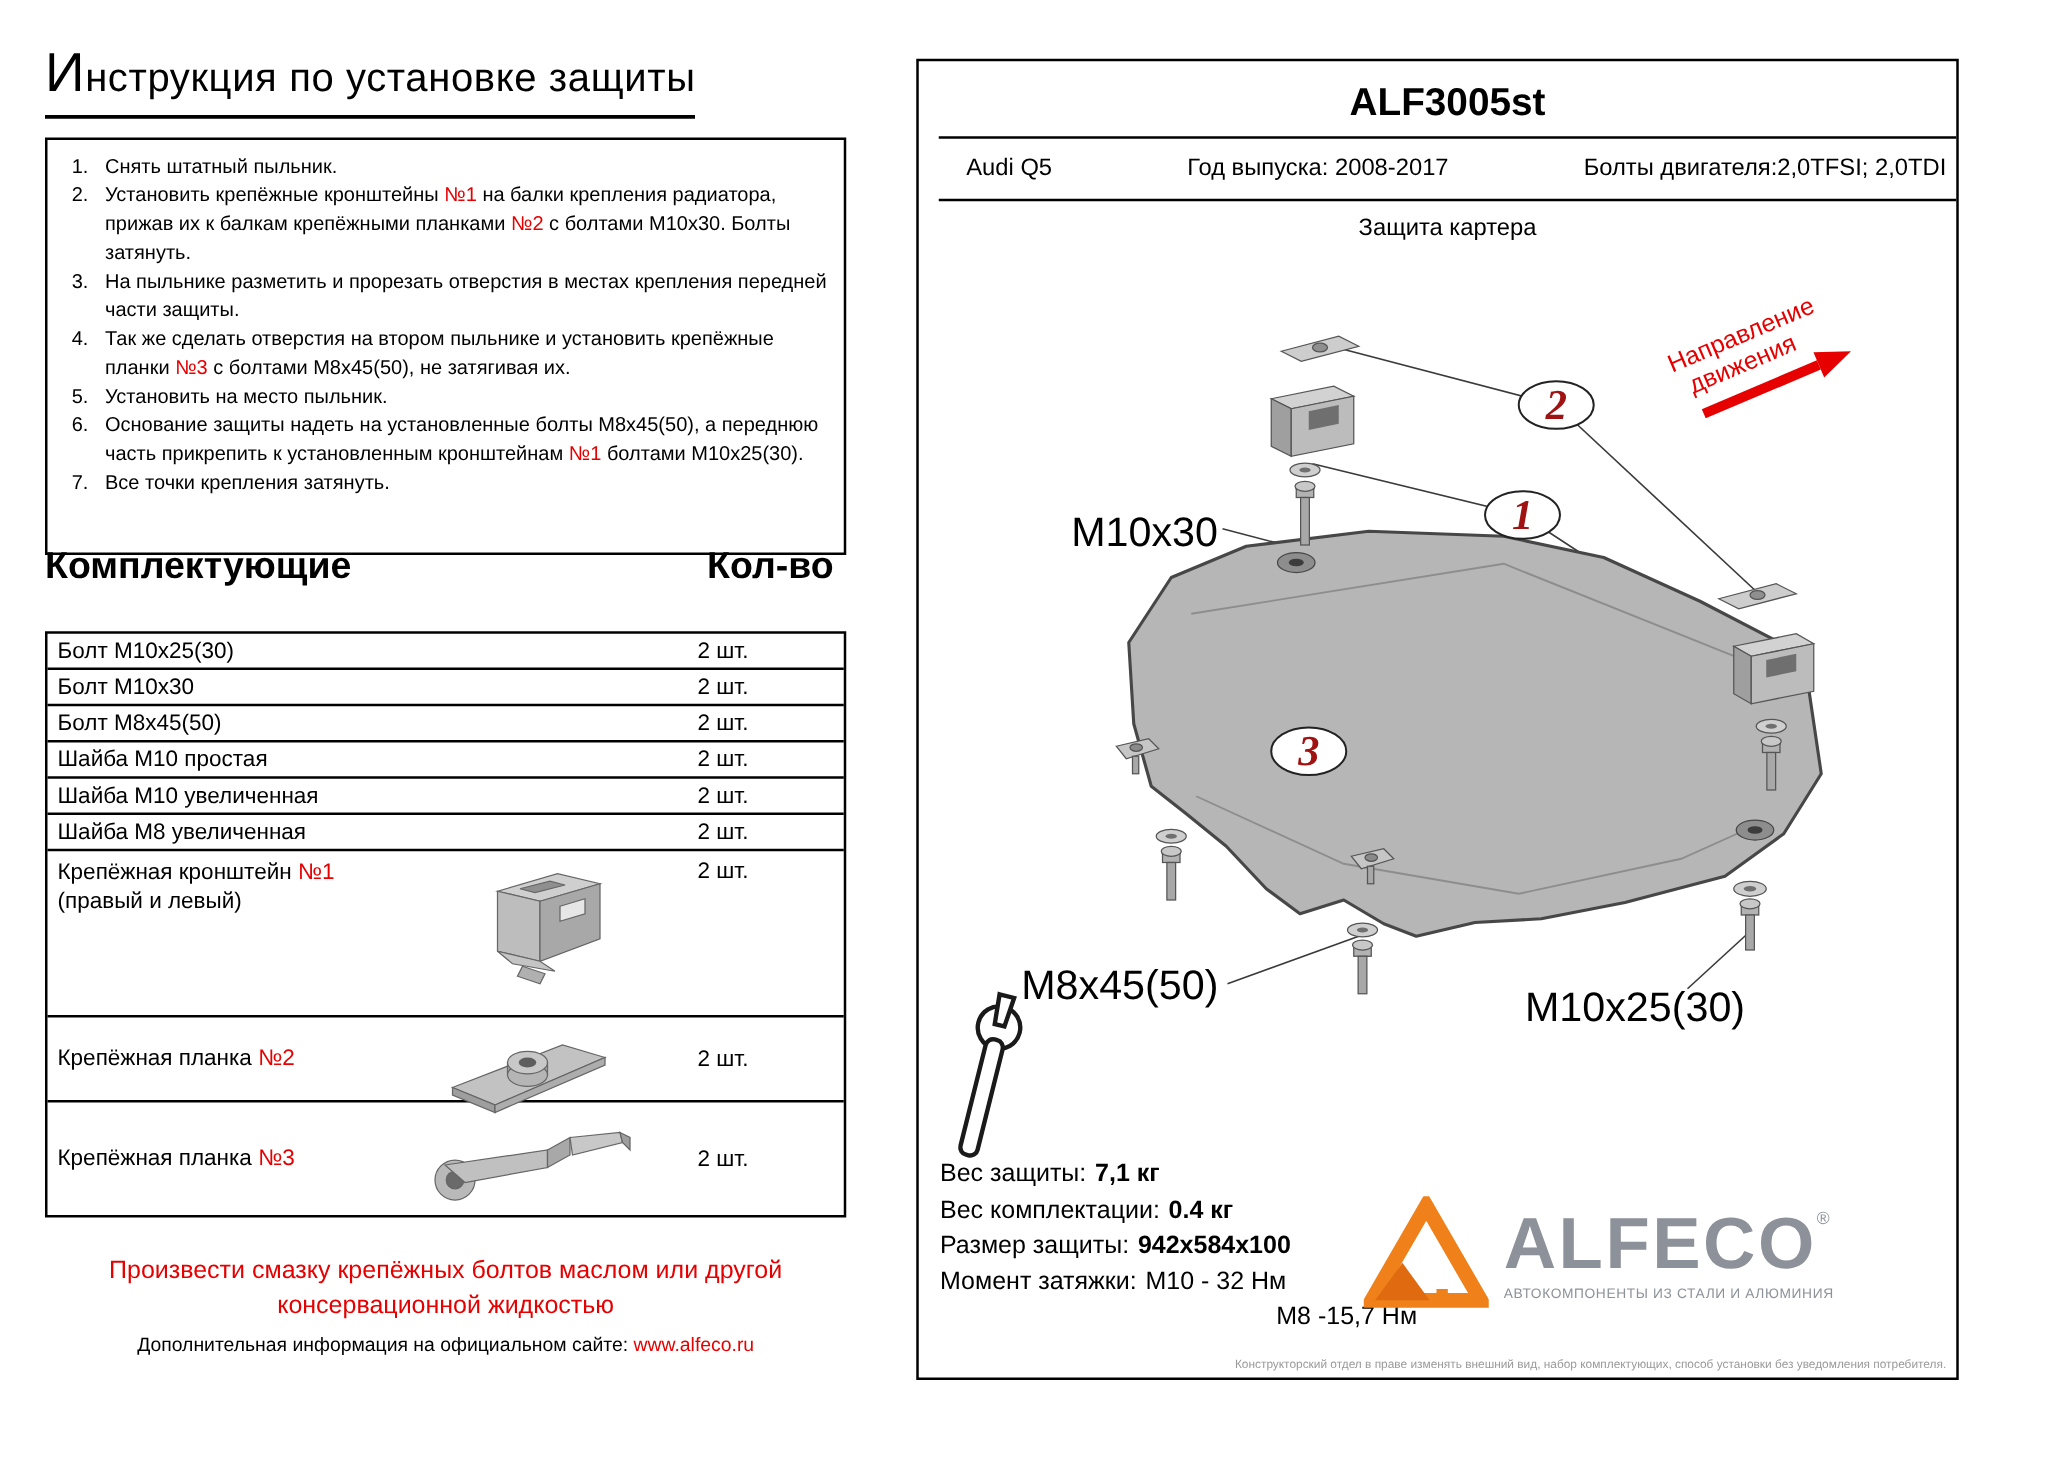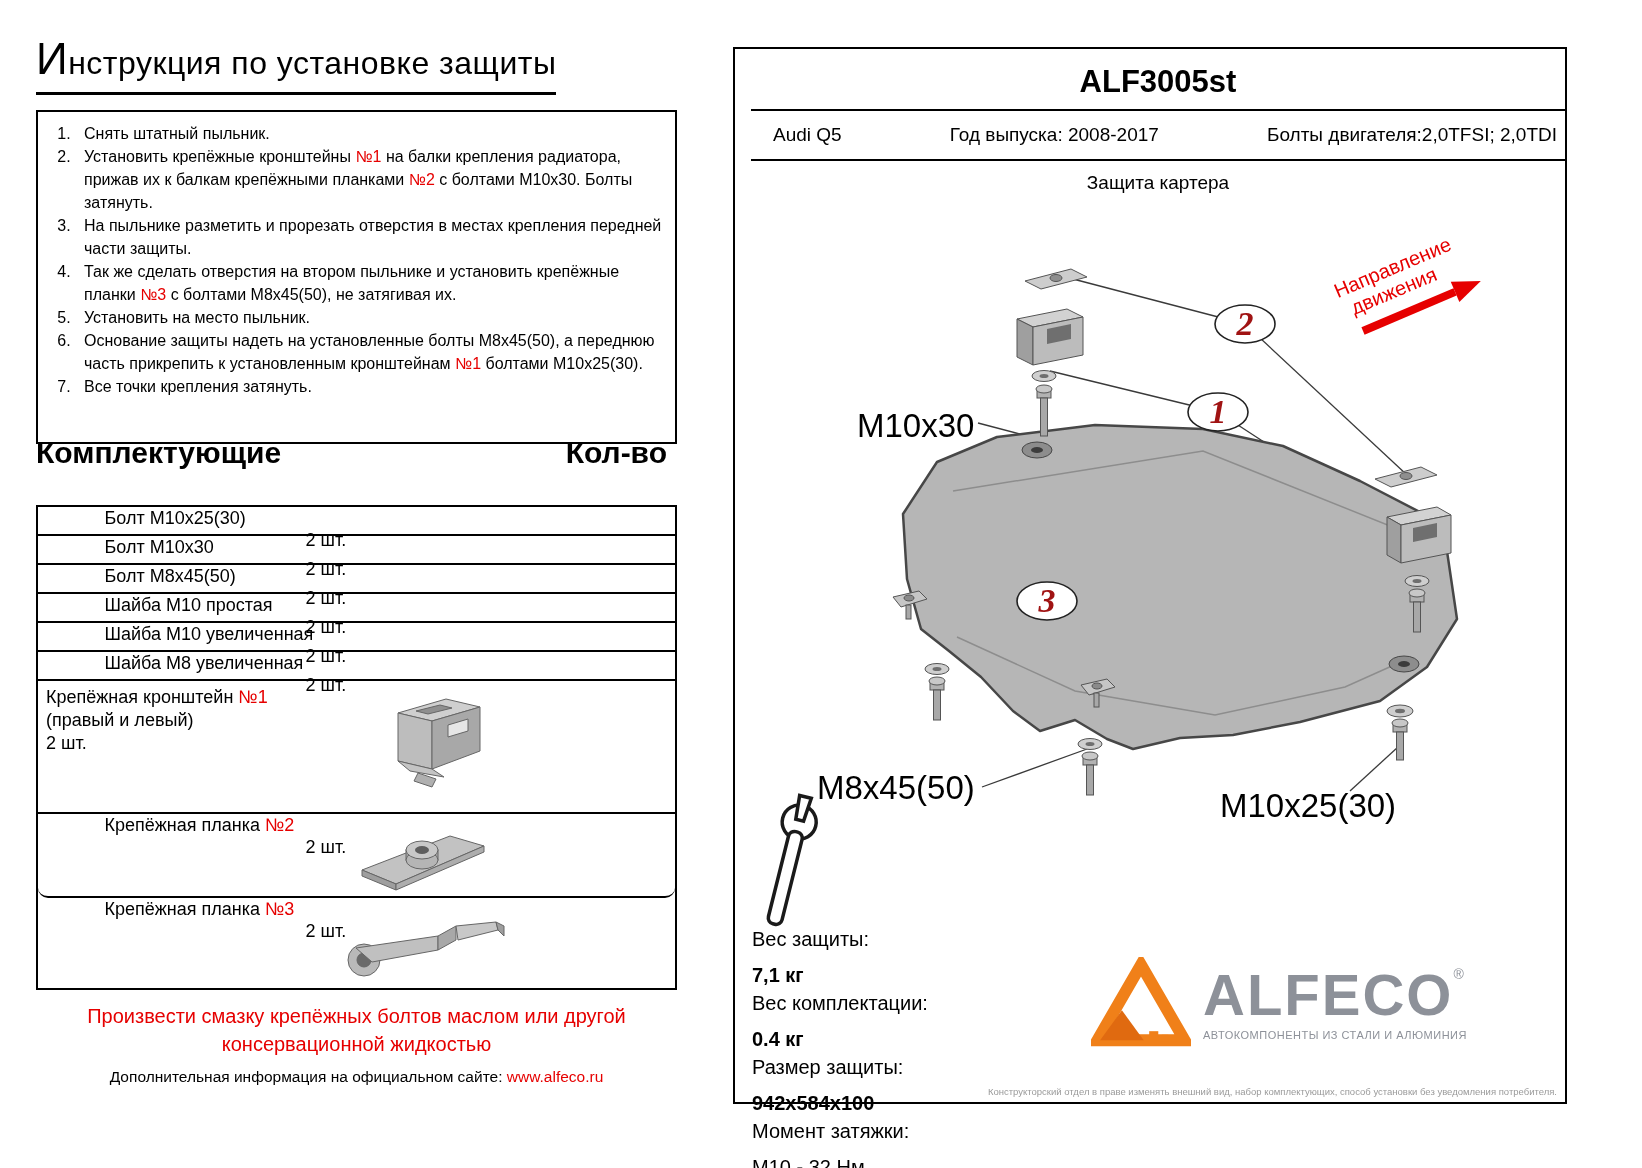--- a/index.html
+++ b/index.html
@@ -18,26 +18,26 @@
   .inst-row { display:flex; }
   .inst-num { width:40px; flex:none; text-align:center; }
   .inst-text { flex:1; }
 
   .parts-header { position:absolute; left:36px; top:436px; width:641px; display:flex;
                   justify-content:space-between; align-items:baseline; font-size:30px;
                   font-weight:bold; padding-right:10px; }
 
   .parts-table { position:absolute; left:36px; top:505px; width:641px; border:2px solid #000; }
   .part-row { position:relative; display:flex; align-items:center; height:29px;
-              padding-left:8px; font-size:18px; border-bottom:2px solid #000;flex-direction:column; }
+              padding-left:8px; font-size:18px; border-bottom:2px solid #000; }
   .part-row:last-child { border-bottom:none; }
   .part-name { width:512px; line-height:1.3; }
   .part-qty { width:110px; flex:none; }
   .part-row.img-bracket1 { height:133px; align-items:flex-start; padding-top:5px; }
-  .part-row.img-plate2 { height:84px;border-radius:10px; }
+  .part-row.img-plate2 { height:68px; }
   .part-row.img-plate3 { height:90px; }
   .part-img { position:absolute; }
   .pi-bracket1 { left:330px; top:10px; }
   .pi-plate2 { left:320px; top:16px; }
   .pi-plate3 { left:300px; top:20px; }
 
   .red-note { position:absolute; left:36px; top:1002px; width:641px; text-align:center;
               color:var(--accent-red,#e60000); font-size:20px; line-height:28px; }
   .info-line { position:absolute; left:36px; top:1068px; width:641px; text-align:center; font-size:15.5px; }
   .red-link { color:var(--accent-red,#e60000); text-decoration:none; cursor:pointer; }
@@ -50,21 +50,21 @@
                     font-size:19px; padding:13px 8px 13px 22px; }
   .drawing-title { text-align:center; font-size:19px; margin-top:11px; }
   .drawing { position:absolute; left:0; top:150px; width:796px; height:750px; }
 
   .big-label { font-size:33px; fill:#000; }
   .callout-num { font-family:"Liberation Serif","DejaVu Serif",serif; font-style:italic;
                  font-weight:bold; font-size:34px; fill:var(--callout-red,#a01313); }
   .dir-text { font-size:20px; fill:var(--accent-red,#e60000); }
 
   .specs { position:absolute; left:17px; top:876px; font-size:20px; line-height:28.5px; }
-  .spec-line { display:flex; gap:7px;flex-direction:column; }
+  .spec-line { display:flex; gap:7px; }
   .spec-line .bold { font-weight:bold; }
   .spec-line.indent { padding-left:262px; }
 
   .logo { position:absolute; left:356px; top:908px; display:flex; align-items:center; gap:12px; }
   .logo-name { font-size:58px; font-weight:bold; color:var(--logo-gray,#8d9199);
                letter-spacing:2px; line-height:1; }
   .logo-reg { font-size:14px; color:var(--logo-gray,#8d9199); vertical-align:top; }
   .logo-sub { font-size:11px; color:var(--logo-gray,#8d9199); letter-spacing:0.5px; margin-top:5px; }
   .disclaimer { position:absolute; right:8px; bottom:5px; font-size:9.5px; color:#9a9a9a; }
 </style>

